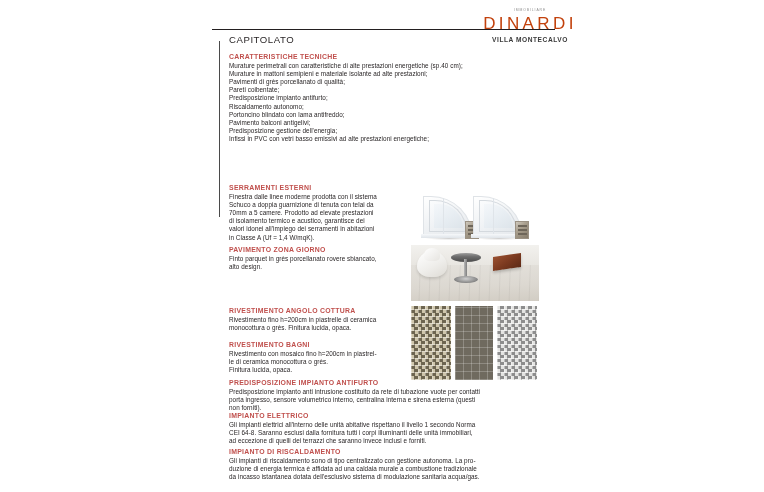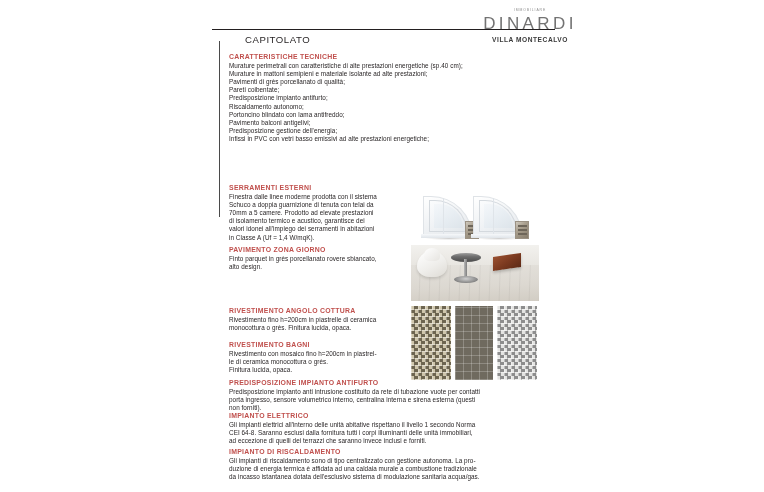--- a/index.html
+++ b/index.html
@@ -17,41 +17,41 @@
 
   
   .logo-block { position:absolute; left:440px; top:8px; width:180px; text-align:center; }
   .logo-micro {
     font-size:3.4px; letter-spacing:.9px; color:#8d8d8d;
     font-family:"Liberation Sans", sans-serif; line-height:5px;
     margin-bottom:1px;
   }
   .logo-main {
     font-family:"Liberation Sans", sans-serif;
-    font-size:17px; letter-spacing:3.4px; color:#737373;
+    font-size:17px; letter-spacing:3.4px; color:#c2410c;
     font-weight:400; line-height:19px;
   }
   .logo-sub {
     font-size:6.6px; letter-spacing:.55px; color:#3a3a3a;
     font-weight:700; line-height:9px; margin-top:1.5px;
   }
 
   
   .top-rule {
     position:absolute; left:212px; top:28.5px; width:343px; height:1.6px;
     background:#231f20;
   }
   .left-rule {
     position:absolute; left:219px; top:41px; width:1.4px; height:176px;
     background:#4a4a4a;
   }
 
   
   .doc-title {
-    position:absolute; left:245px; top:34px;
+    position:absolute; left:229px; top:34px;
     font-size:9.6px; letter-spacing:.55px; color:#231f20; font-weight:400;
   }
 
   
   .sec { position:absolute; }
   .sec h3 {
     font-size:6.9px; font-weight:700; letter-spacing:.28px;
     color:#c0504d; line-height:9.6px; margin:0 0 .5px 0;
   }
   .sec p {

